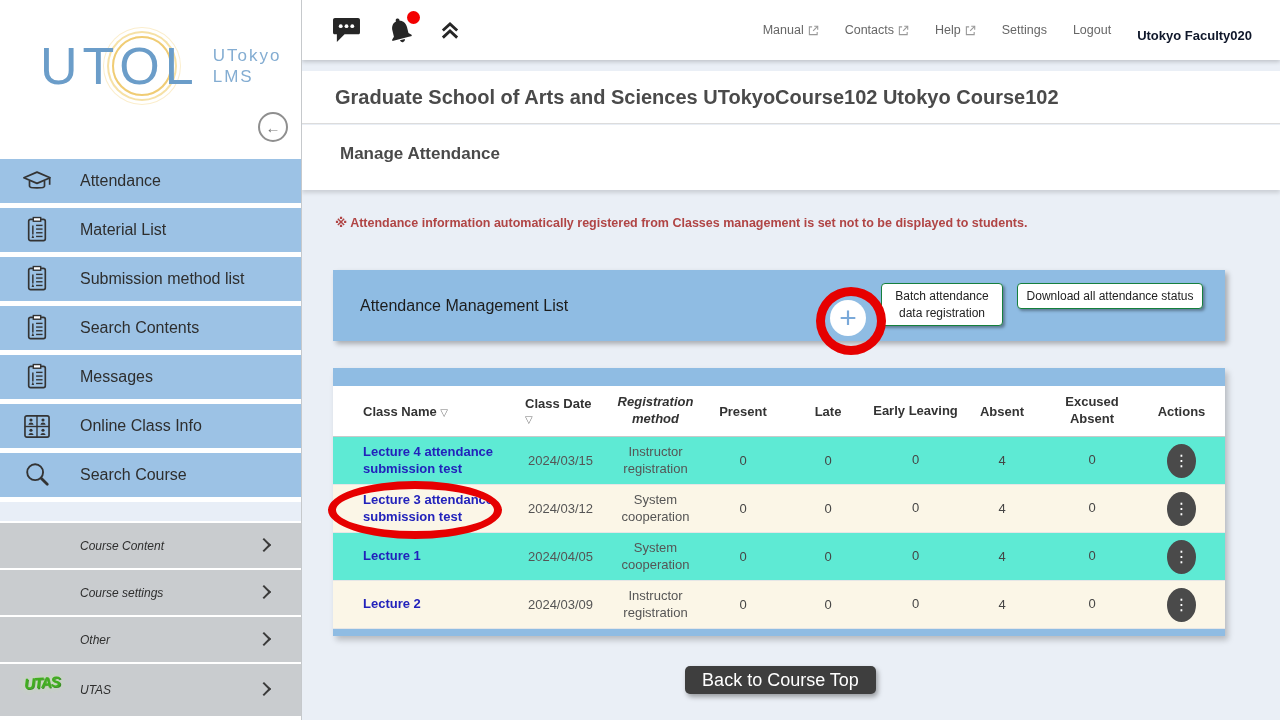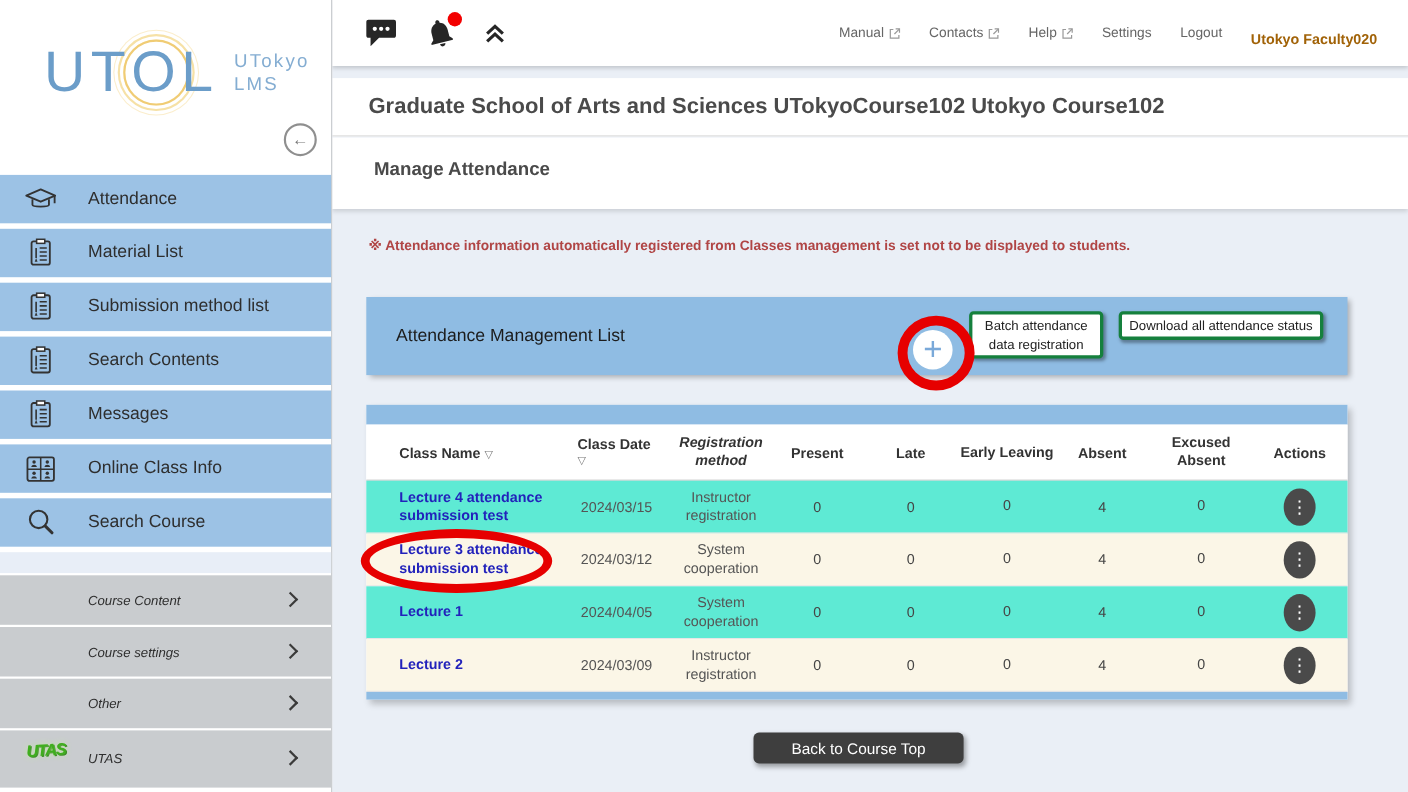--- a/index.html
+++ b/index.html
@@ -27,34 +27,34 @@
   .utas-badge{position:absolute;left:24px;top:10px;font-size:15px;font-weight:800;font-style:italic;letter-spacing:-1px;color:#3fae1e;text-shadow:0 0 6px #c4ec9d,1px 1px 0 #1c7a0a;transform:rotate(-4deg);}
   .utas-item .g-lbl{margin-left:80px;}
 
   
   #topbar{left:302px;top:0;width:978px;height:60px;background:#fff;box-shadow:0 2px 4px rgba(0,0,0,.18);display:flex;align-items:center;z-index:5;}
   .tb-icons{display:flex;align-items:center;gap:24px;margin-left:30px;}
   .tb-iconbtn{position:relative;display:flex;align-items:center;cursor:pointer;}
   .red-dot{position:absolute;top:-4px;right:-5px;width:13px;height:13px;border-radius:50%;background:#f30000;}
   .tb-right{margin-left:auto;display:flex;align-items:center;gap:26px;margin-right:28px;font-size:12.5px;color:#666;}
   .tb-link{display:flex;align-items:center;gap:4px;cursor:pointer;}
-  .tb-user{font-weight:bold;color:#a16207;font-size:13px;margin-top:11px;}
+  .tb-user{font-weight:bold;color:#0f172a;font-size:13px;margin-top:11px;}
 
   
   #band1{left:302px;top:71px;width:978px;height:53px;background:#fff;border-bottom:1px solid #dcdcdc;display:flex;align-items:center;padding-left:33px;box-sizing:border-box;font-size:20px;font-weight:bold;color:#4a4a4a;}
   #band2{left:302px;top:125px;width:978px;height:65px;background:#fff;box-shadow:0 3px 4px rgba(0,0,0,.13);padding:19px 0 0 38px;box-sizing:border-box;font-size:17px;font-weight:bold;color:#4a4a4a;}
 
   
   #notice{left:335px;top:215px;font-size:12.5px;font-weight:bold;color:#b04545;}
 
   
   #panel{left:333px;top:270px;width:892px;height:71px;background:#8fbce3;box-shadow:3px 3px 5px rgba(0,0,0,.28);}
   .panel-title{position:absolute;left:27px;top:50%;transform:translateY(-50%);font-size:16px;font-weight:500;color:#1c1c1c;}
   .plus-btn{position:absolute;left:497px;top:30px;width:36px;height:36px;border-radius:50%;background:#fff;color:#7aa9d9;font-size:30px;font-weight:300;display:flex;align-items:center;justify-content:center;line-height:1;cursor:pointer;}
-  .panel-btn{position:absolute;background:#fff;border:3px solid #15803d;border-radius:4px;box-shadow:2px 2px 3px rgba(0,0,0,.35);font-size:12px;color:#222;display:flex;align-items:center;justify-content:center;text-align:center;line-height:1.35;cursor:pointer;box-sizing:border-box;}
+  .panel-btn{position:absolute;background:#fff;border:1px solid #15803d;border-radius:4px;box-shadow:2px 2px 3px rgba(0,0,0,.35);font-size:12px;color:#222;display:flex;align-items:center;justify-content:center;text-align:center;line-height:1.35;cursor:pointer;box-sizing:border-box;}
   #btn-batch{left:548px;top:13px;width:122px;height:43px;padding:0 6px;}
   #btn-download{left:684px;top:13px;width:186px;height:26px;}
 
   
   #table{left:333px;top:368px;width:892px;background:#fff;box-shadow:3px 4px 6px rgba(0,0,0,.22);}
   .strip{height:18px;background:#8fbce3;}
   .strip-b{height:7px;background:#8fbce3;}
   .thead{display:flex;align-items:center;height:50px;background:#fff;border-bottom:1px solid #c9c9c9;font-size:13px;font-weight:bold;color:#333;}
   .trow{display:flex;align-items:center;height:47px;font-size:13px;color:#454545;border-bottom:1px solid #e6e6e6;background:#5eead4;}
   .trow.alt{background:#fbf6e7;}
@@ -67,21 +67,21 @@
   .c5{width:90px;text-align:center;}
   .c6{width:85px;text-align:center;line-height:1.3;}
   .c7{width:88px;text-align:center;}
   .c8{width:92px;text-align:center;line-height:1.3;}
   .c9{width:87px;display:flex;justify-content:center;}
   .sort-tri{font-size:10px;color:#777;font-weight:normal;}
   .row-link{font-weight:bold;color:#2222bb;line-height:1.3;padding-right:16px;display:inline-block;cursor:pointer;}
   .dots-btn{width:29px;height:34px;background:#4a4a4a;border-radius:50%;color:#fff;display:flex;align-items:center;justify-content:center;font-size:16px;cursor:pointer;}
 
   
-  #back-btn{left:685px;top:666px;width:191px;height:28px;background:#3e3e3e;color:#fff;font-size:14px;border-radius:5px;display:flex;align-items:center;justify-content:center;box-shadow:2px 3px 5px rgba(0,0,0,.35);cursor:pointer;}
+  #back-btn{left:685px;top:666px;width:191px;height:28px;background:#3e3e3e;color:#fff;font-size:18px;border-radius:5px;display:flex;align-items:center;justify-content:center;box-shadow:2px 3px 5px rgba(0,0,0,.35);cursor:pointer;}
 
   
   .annot{border-radius:50%;box-sizing:border-box;z-index:40;pointer-events:none;}
   #ring-plus{left:816px;top:287px;width:70px;height:68px;border:9px solid #e60000;}
   #ring-lecture{left:328px;top:481px;width:174px;height:58px;border:8px solid #e60000;}
 </style>
 </head>
 <body>
 
 <div id="app">

